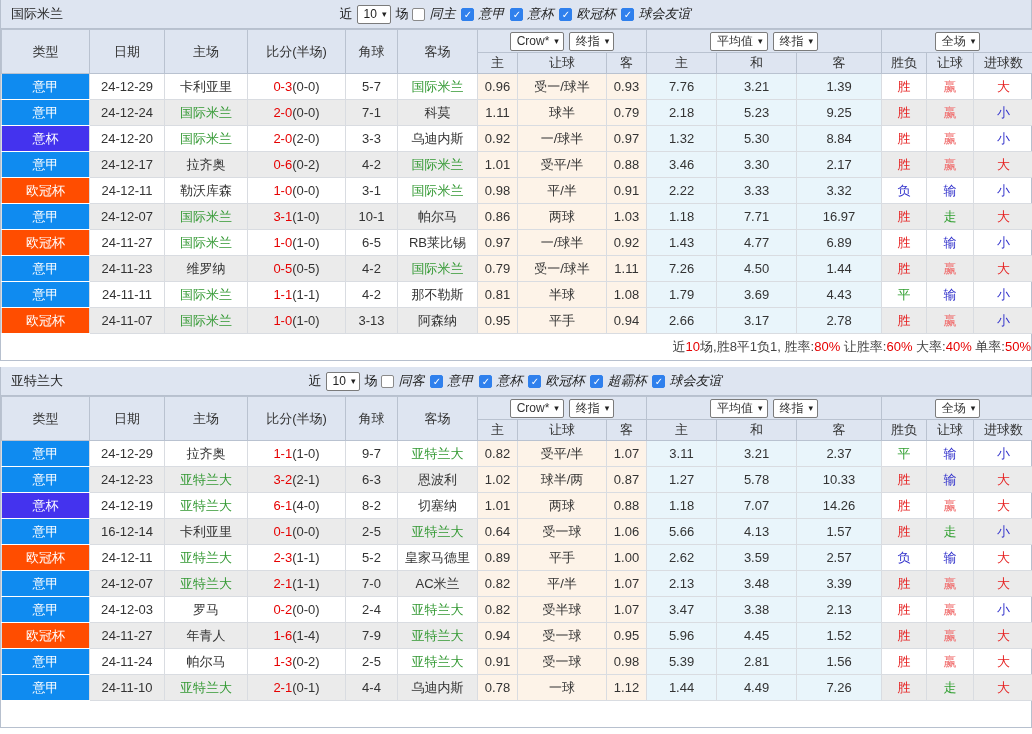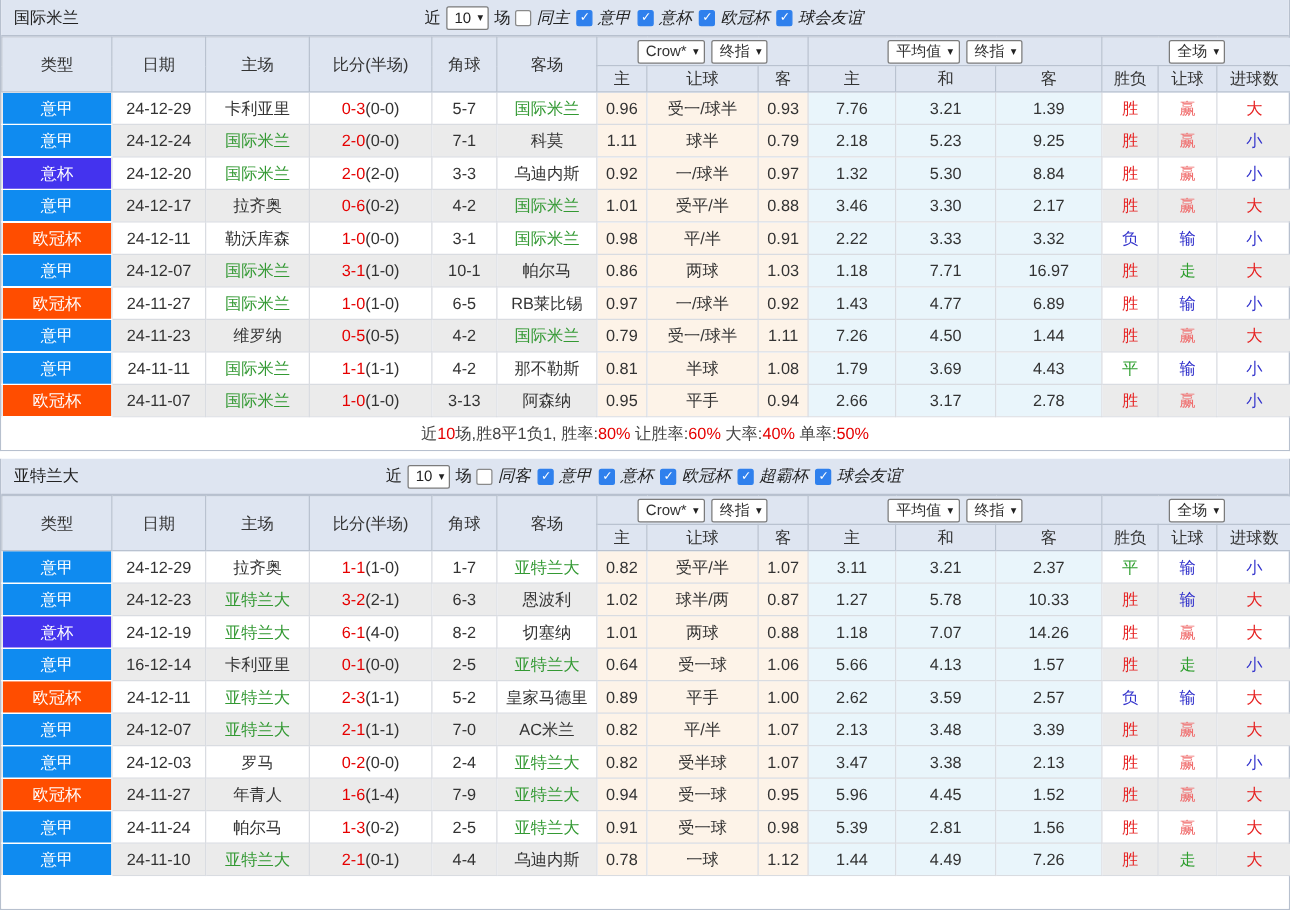--- a/index.html
+++ b/index.html
@@ -24,21 +24,21 @@
   
   table{border-collapse:collapse;table-layout:fixed;width:1032px;}
   thead th{background:#dee5f1;border:1px solid #b9c2d0;font-weight:normal;font-size:13px;color:#333;padding:0;}
   thead tr.ddrow th{height:22px;}
   thead tr.subrow th{height:20px;}
   tbody td{border:1px solid #d9dce1;text-align:center;padding:0;height:25px;font-size:13px;overflow:hidden;white-space:nowrap;}
   tbody tr.alt td{background:#ebebeb;}
   tbody td.c-cream{background:#fdf3e8 !important;}
   tbody td.c-blue{background:#e9f5fb !important;}
   td.type-cell{color:#fff;border-color:#fff #d9dce1;}
-  .summary{height:26px;line-height:26px;text-align:center;color:#444;background:#fff;}
+  .summary{height:26px;line-height:26px;text-align:right;color:#444;background:#fff;}
   .summary .red{color:#e60000;}
   .gap{height:6px;background:#fff;}
   .score-red{color:#e60000;}
   .ddgroup{display:flex;justify-content:center;gap:5px;align-items:center;}
 </style>
 </head>
 <body>
 
 <div class="page">
   <div id="sections">
@@ -406,21 +406,21 @@
               <th>让球</th>
               <th>进球数</th>
             </tr>
           </thead>
       <tbody>
             <tr>
               <td class="type-cell" style="background: rgb(15, 139, 240);">意甲</td>
               <td>24-12-29</td>
               <td>拉齐奥</td>
               <td><span class="score-red">1-1</span><span>(1-0)</span></td>
-              <td>1-7</td>
+              <td>9-7</td>
               <td style="color: rgb(51, 153, 51);">亚特兰大</td>
               <td class="c-cream">0.82</td>
               <td class="c-cream">受平/半</td>
               <td class="c-cream">1.07</td>
               <td class="c-blue">3.11</td>
               <td class="c-blue">3.21</td>
               <td class="c-blue">2.37</td>
               <td style="color: rgb(46, 158, 46);">平</td>
               <td style="color: rgb(51, 51, 204);">输</td>
               <td style="color: rgb(51, 51, 204);">小</td>

